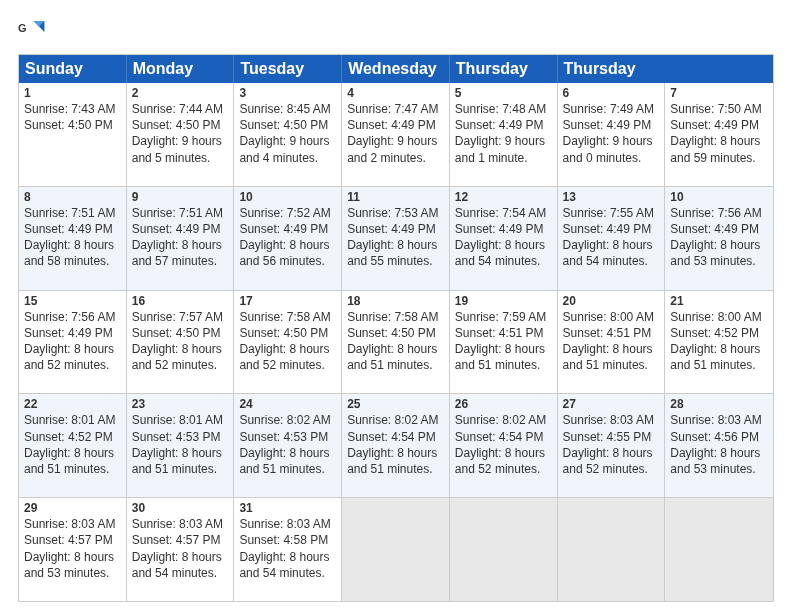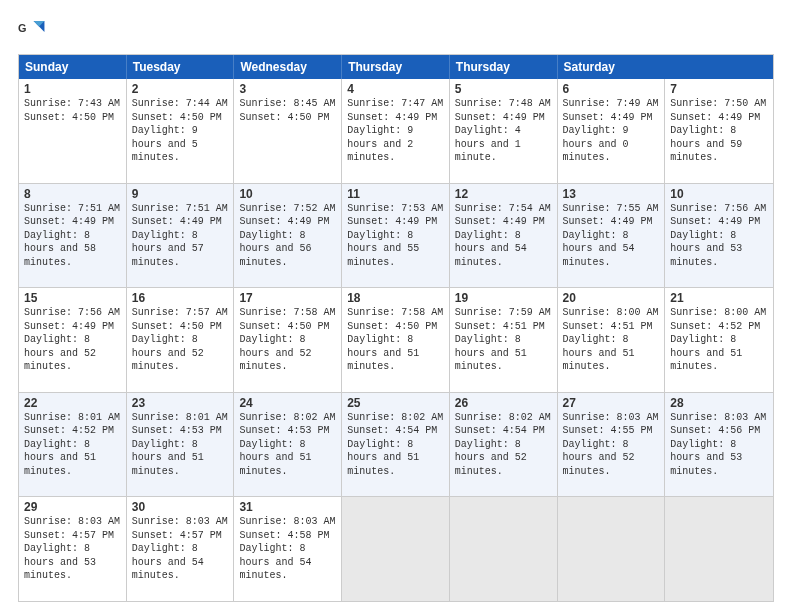--- a/index.html
+++ b/index.html
@@ -67,21 +67,21 @@
       border: 1px solid #ccc;
     }
     .cal-header {
       display: grid;
       grid-template-columns: repeat(7, 1fr);
       background: #1a5fba;
     }
     .cal-header-cell {
       color: #fff;
       font-weight: bold;
-      font-size: 12px;
+      font-size: 16px;
       padding: 5px 6px;
       text-align: left;
       border-right: 1px solid rgba(255,255,255,0.2);
     }
     .cal-header-cell:last-child { border-right: none; }
     .cal-body {
       flex: 1;
       display: flex;
       flex-direction: column;
     }
@@ -107,24 +107,23 @@
     .cal-cell:last-child { border-right: none; }
     .cal-cell.empty { background: #e8e8e8; }
     .cal-row:nth-child(even) .cal-cell.empty { background: #dde3ee; }
     .day-num {
       font-size: 12px;
       font-weight: bold;
       display: block;
       margin-bottom: 1px;
     }
     .day-info {
-      font-size: 10px;
+      font-size: 12px;
       line-height: 1.35;
       color: #333;
-      font-family: Liberation Mono, monospace;
     }
   </style>
 </head>
 <body>
 
 <div class="page">
   <div class="header">
     <div class="logo">
       <svg class="logo-icon" viewBox="0 0 36 36">
         <text y="18" font-size="14" font-weight="bold" fill="#333" font-family="Arial">G</text>
@@ -138,25 +137,25 @@
     </div>
     <div class="title-block">
       <div class="main-title"></div>
       <div class="subtitle"></div>
     </div>
   </div>
 
   <div class="calendar">
     <div class="cal-header">
     <div class="cal-header-cell">Sunday</div>
+        <div class="cal-header-cell">Monday</div>
         <div class="cal-header-cell">Tuesday</div>
         <div class="cal-header-cell">Wednesday</div>
         <div class="cal-header-cell">Thursday</div>
         <div class="cal-header-cell">Thursday</div>
-        <div class="cal-header-cell">Saturday</div>
       </div>
     <div class="cal-body">
     <div class="cal-row">
           <div class="cal-cell">
         <span class="day-num">1</span>
         <div class="day-info">
           <span>Sunrise: 7:43 AM</span><br>
           <span>Sunset: 4:50 PM</span><br>
         </div>
       </div>
@@ -166,36 +165,37 @@
           <span>Sunrise: 7:44 AM</span><br>
           <span>Sunset: 4:50 PM</span><br>
           <span>Daylight: 9 hours and 5 minutes.</span>
         </div>
       </div>
           <div class="cal-cell">
         <span class="day-num">3</span>
         <div class="day-info">
           <span>Sunrise: 8:45 AM</span><br>
           <span>Sunset: 4:50 PM</span><br>
+          <span>Daylight: 9 hours and 4 minutes.</span>
         </div>
       </div>
           <div class="cal-cell">
         <span class="day-num">4</span>
         <div class="day-info">
           <span>Sunrise: 7:47 AM</span><br>
           <span>Sunset: 4:49 PM</span><br>
           <span>Daylight: 9 hours and 2 minutes.</span>
         </div>
       </div>
           <div class="cal-cell">
         <span class="day-num">5</span>
         <div class="day-info">
           <span>Sunrise: 7:48 AM</span><br>
           <span>Sunset: 4:49 PM</span><br>
-          <span>Daylight: 4 hours and 1 minute.</span>
+          <span>Daylight: 9 hours and 1 minute.</span>
         </div>
       </div>
           <div class="cal-cell">
         <span class="day-num">6</span>
         <div class="day-info">
           <span>Sunrise: 7:49 AM</span><br>
           <span>Sunset: 4:49 PM</span><br>
           <span>Daylight: 9 hours and 0 minutes.</span>
         </div>
       </div>

